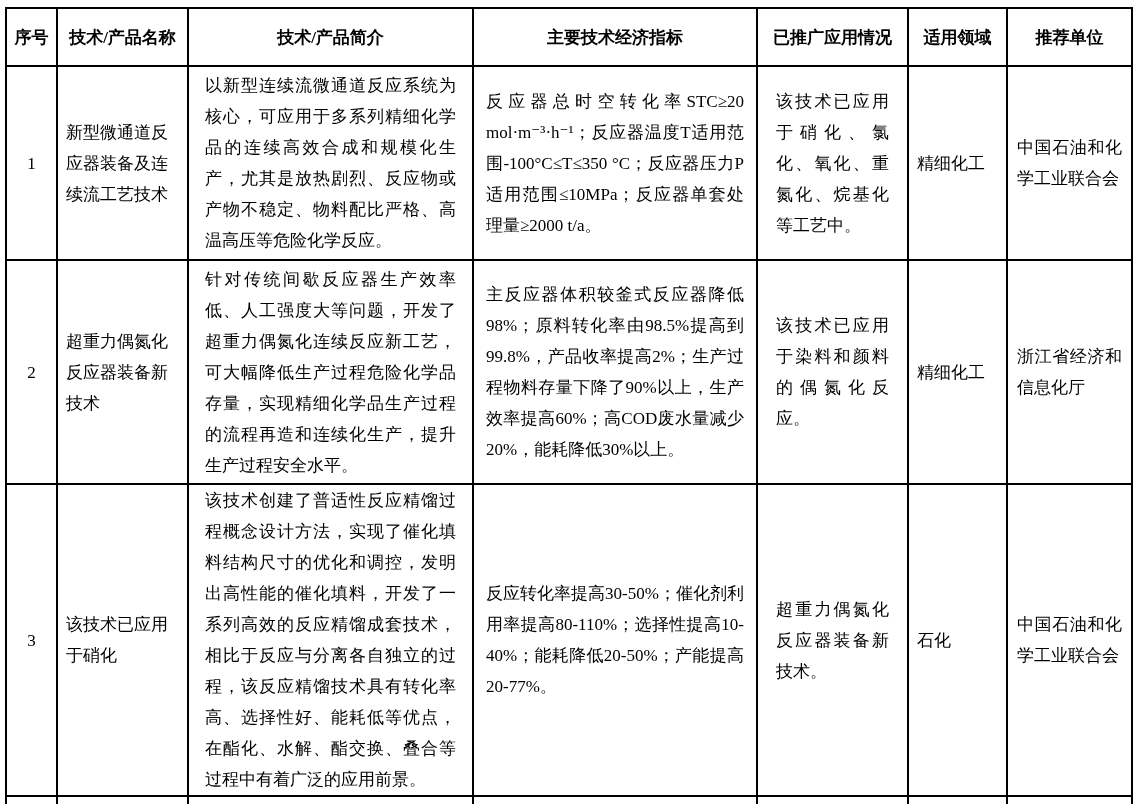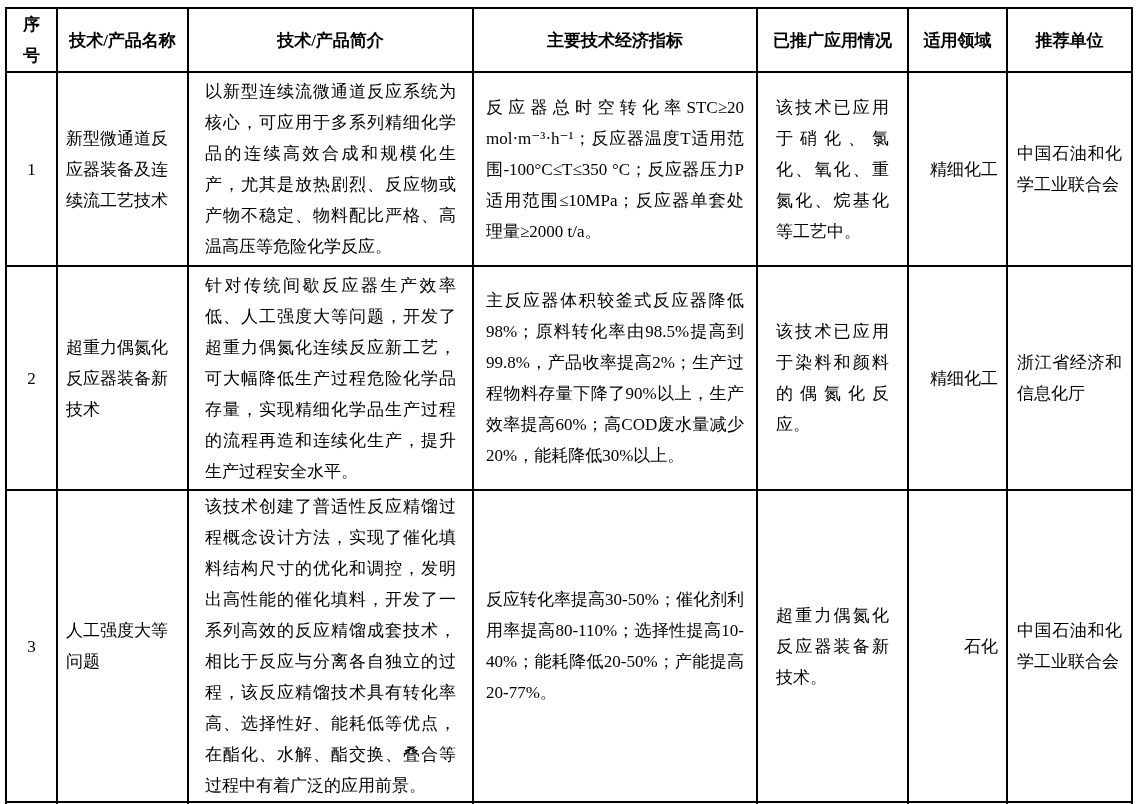--- a/index.html
+++ b/index.html
@@ -29,27 +29,27 @@
     font-size: 17px;
     line-height: 31px;
     overflow: hidden;
     word-break: break-word;
   }
   .tech-table th {
     font-weight: bold;
     text-align: center;
     padding: 0 4px;
   }
-  th.h-no { padding: 0 8px; word-break: break-all; }
+  th.h-no { padding: 0 2px; word-break: break-all; }
   td.c-no   { text-align: center; }
   td.c-name { text-align: left; padding: 0 8px; }
   td.c-intro{ text-align: justify; text-justify: inter-character; padding: 0 16px; margin-left: 16px; }
   td.c-ind  { text-align: justify; text-justify: inter-character; padding: 4px 12px; }
   td.c-app  { text-align: justify; text-justify: inter-character; padding: 0 18px; }
-  td.c-field{ text-align: right; padding: 8px 8px; }
+  td.c-field{ text-align: left; padding: 8px 8px; }
   td.c-unit { text-align: justify; text-justify: inter-character; padding: 0 9px; }
   tr.r-head { height: 58px; }
   tr.r-1 { height: 194px; }
   tr.r-2 { height: 224px; }
   tr.r-3 { height: 312px; }
   tr.r-4 { height: 60px; }
 </style>
 </head>
 <body>
 
@@ -89,21 +89,21 @@
         <td class="c-no">2</td>
         <td class="c-name">超重力偶氮化反应器装备新技术</td>
         <td class="c-intro">针对传统间歇反应器生产效率低、人工强度大等问题，开发了超重力偶氮化连续反应新工艺，可大幅降低生产过程危险化学品存量，实现精细化学品生产过程的流程再造和连续化生产，提升生产过程安全水平。</td>
         <td class="c-ind">主反应器体积较釜式反应器降低98%；原料转化率由98.5%提高到99.8%，产品收率提高2%；生产过程物料存量下降了90%以上，生产效率提高60%；高COD废水量减少20%，能耗降低30%以上。</td>
         <td class="c-app">该技术已应用于染料和颜料的偶氮化反应。</td>
         <td class="c-field">精细化工</td>
         <td class="c-unit">浙江省经济和信息化厅</td>
       </tr>
       <tr class="r-3">
         <td class="c-no">3</td>
-        <td class="c-name">人工强度大等问题</td>
+        <td class="c-name">该技术已应用于硝化</td>
         <td class="c-intro">该技术创建了普适性反应精馏过程概念设计方法，实现了催化填料结构尺寸的优化和调控，发明出高性能的催化填料，开发了一系列高效的反应精馏成套技术，相比于反应与分离各自独立的过程，该反应精馏技术具有转化率高、选择性好、能耗低等优点，在酯化、水解、酯交换、叠合等过程中有着广泛的应用前景。</td>
         <td class="c-ind">反应转化率提高30-50%；催化剂利用率提高80-110%；选择性提高10-40%；能耗降低20-50%；产能提高20-77%。</td>
         <td class="c-app">超重力偶氮化反应器装备新技术。</td>
         <td class="c-field">石化</td>
         <td class="c-unit">中国石油和化学工业联合会</td>
       </tr>
       <tr class="r-4">
         <td class="c-no"></td>
         <td class="c-name"></td>
         <td class="c-intro"></td>

